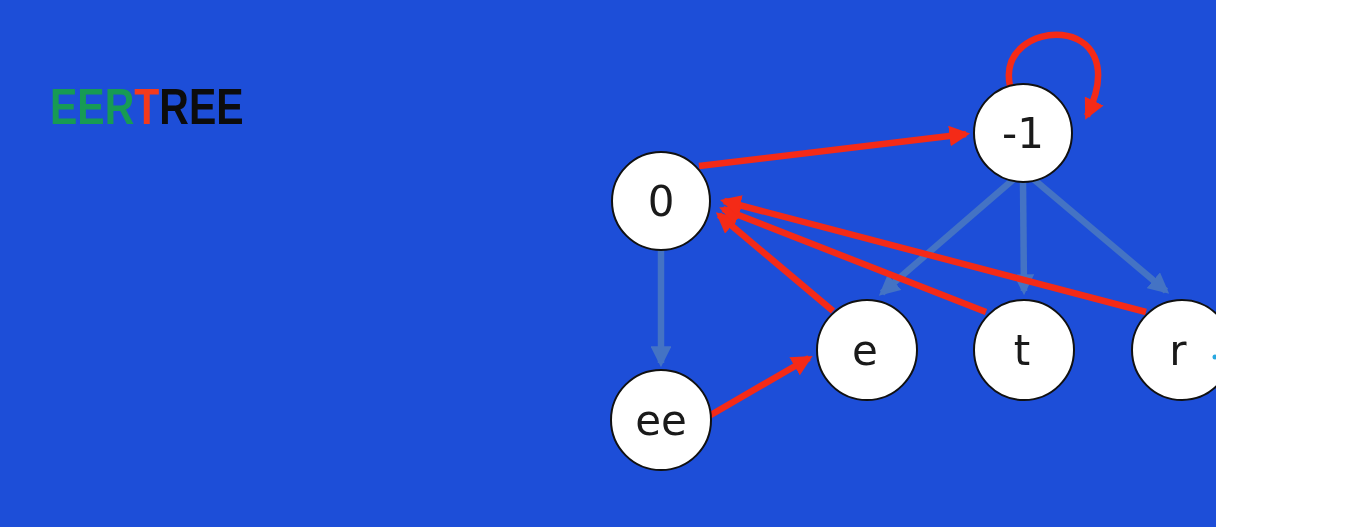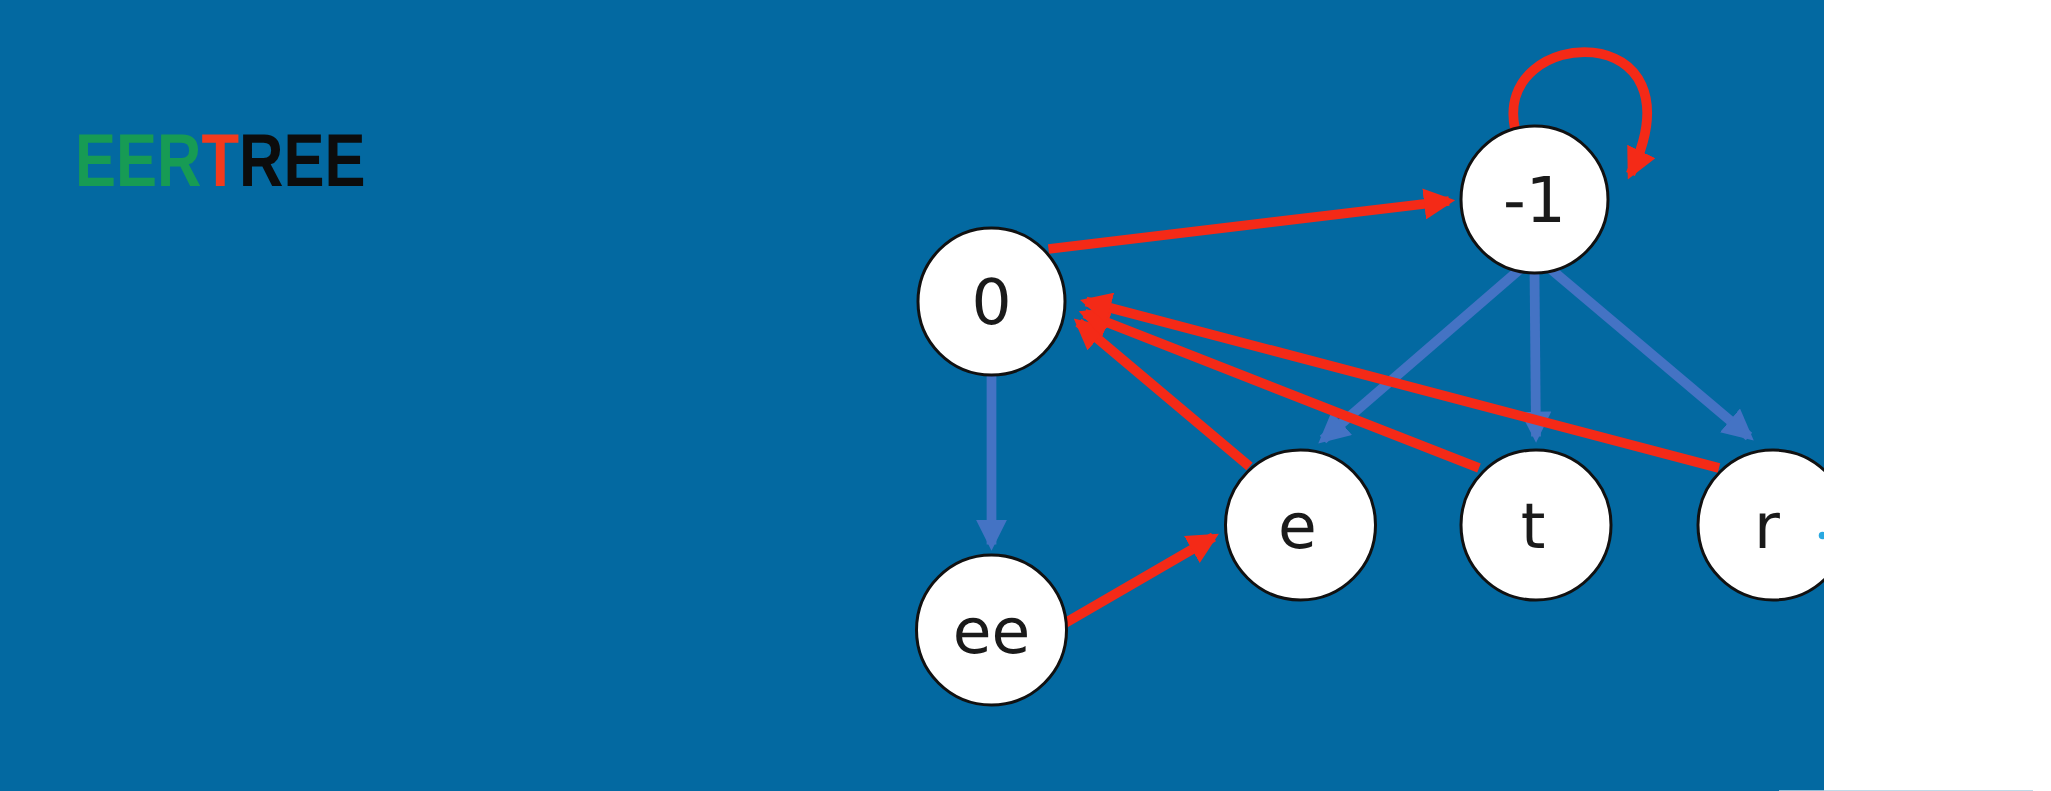--- a/index.html
+++ b/index.html
@@ -5,21 +5,21 @@
   html, body {
     margin: 0;
     padding: 0;
     background: #ffffff;
     font-family: "Liberation Sans", sans-serif;
   }
   #canvas {
     position: relative;
     width: 1216px;
     height: 527px;
-    background: #0369a1;
+    background: #1d4ed8;
     overflow: hidden;
   }
   svg { position: absolute; left: 0; top: 0; }
   .edge { fill: none; }
   .node-circle { stroke-width: 2px; }
   .node-label {
     font-family: "DejaVu Sans", sans-serif;
     font-size: 42px;
     text-anchor: middle;
   }

